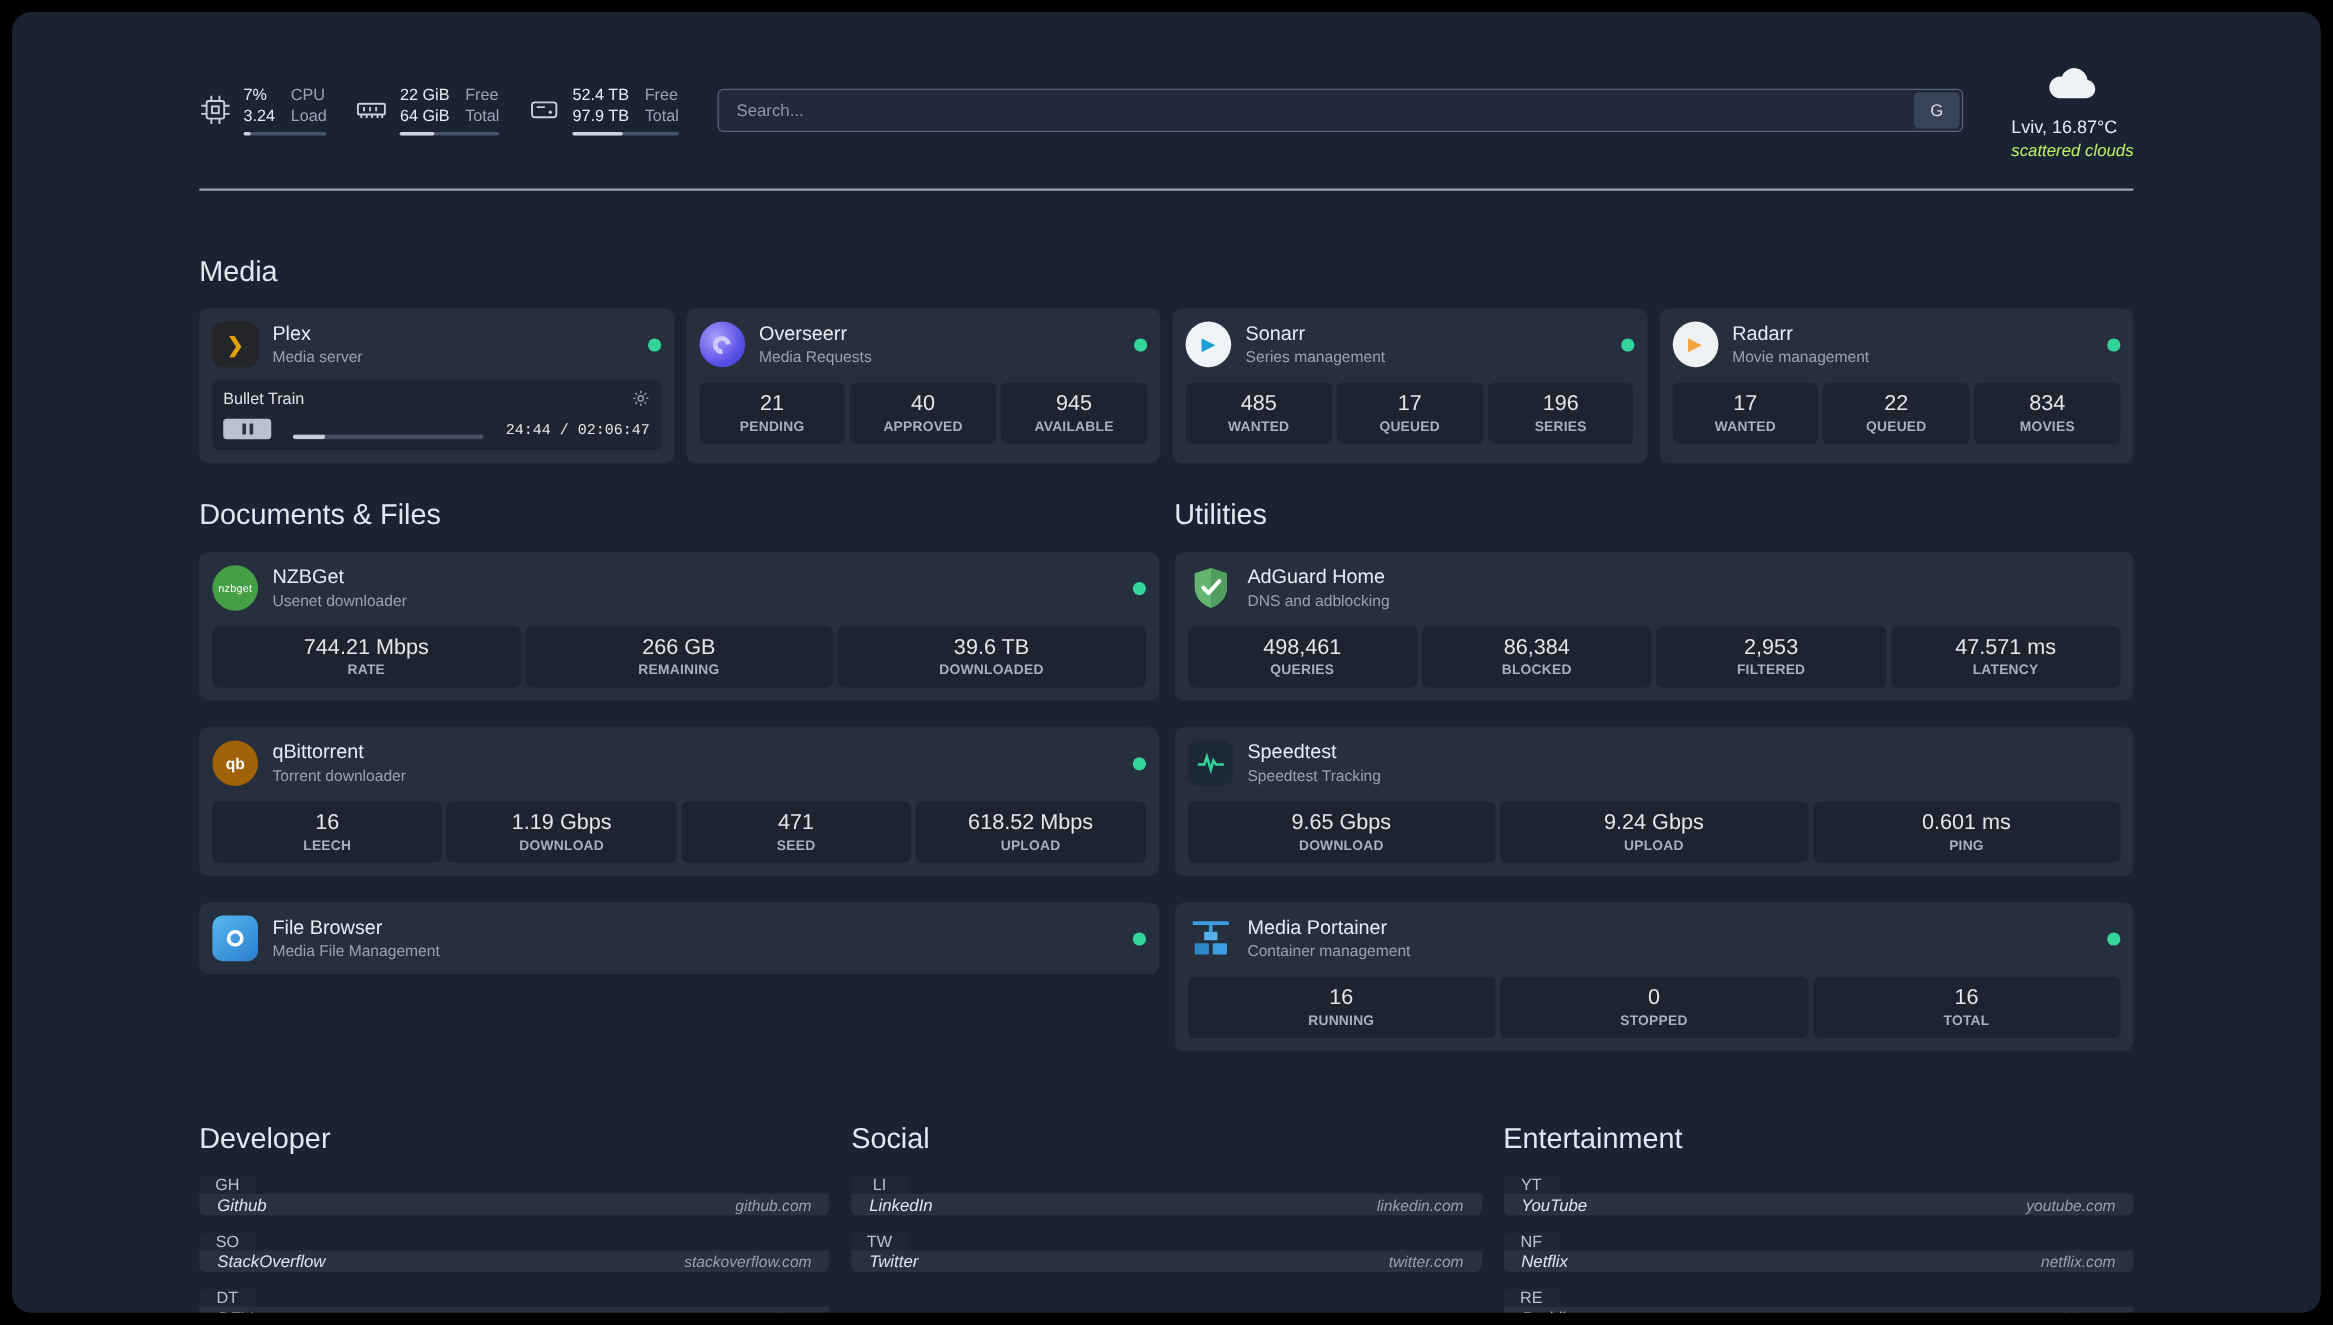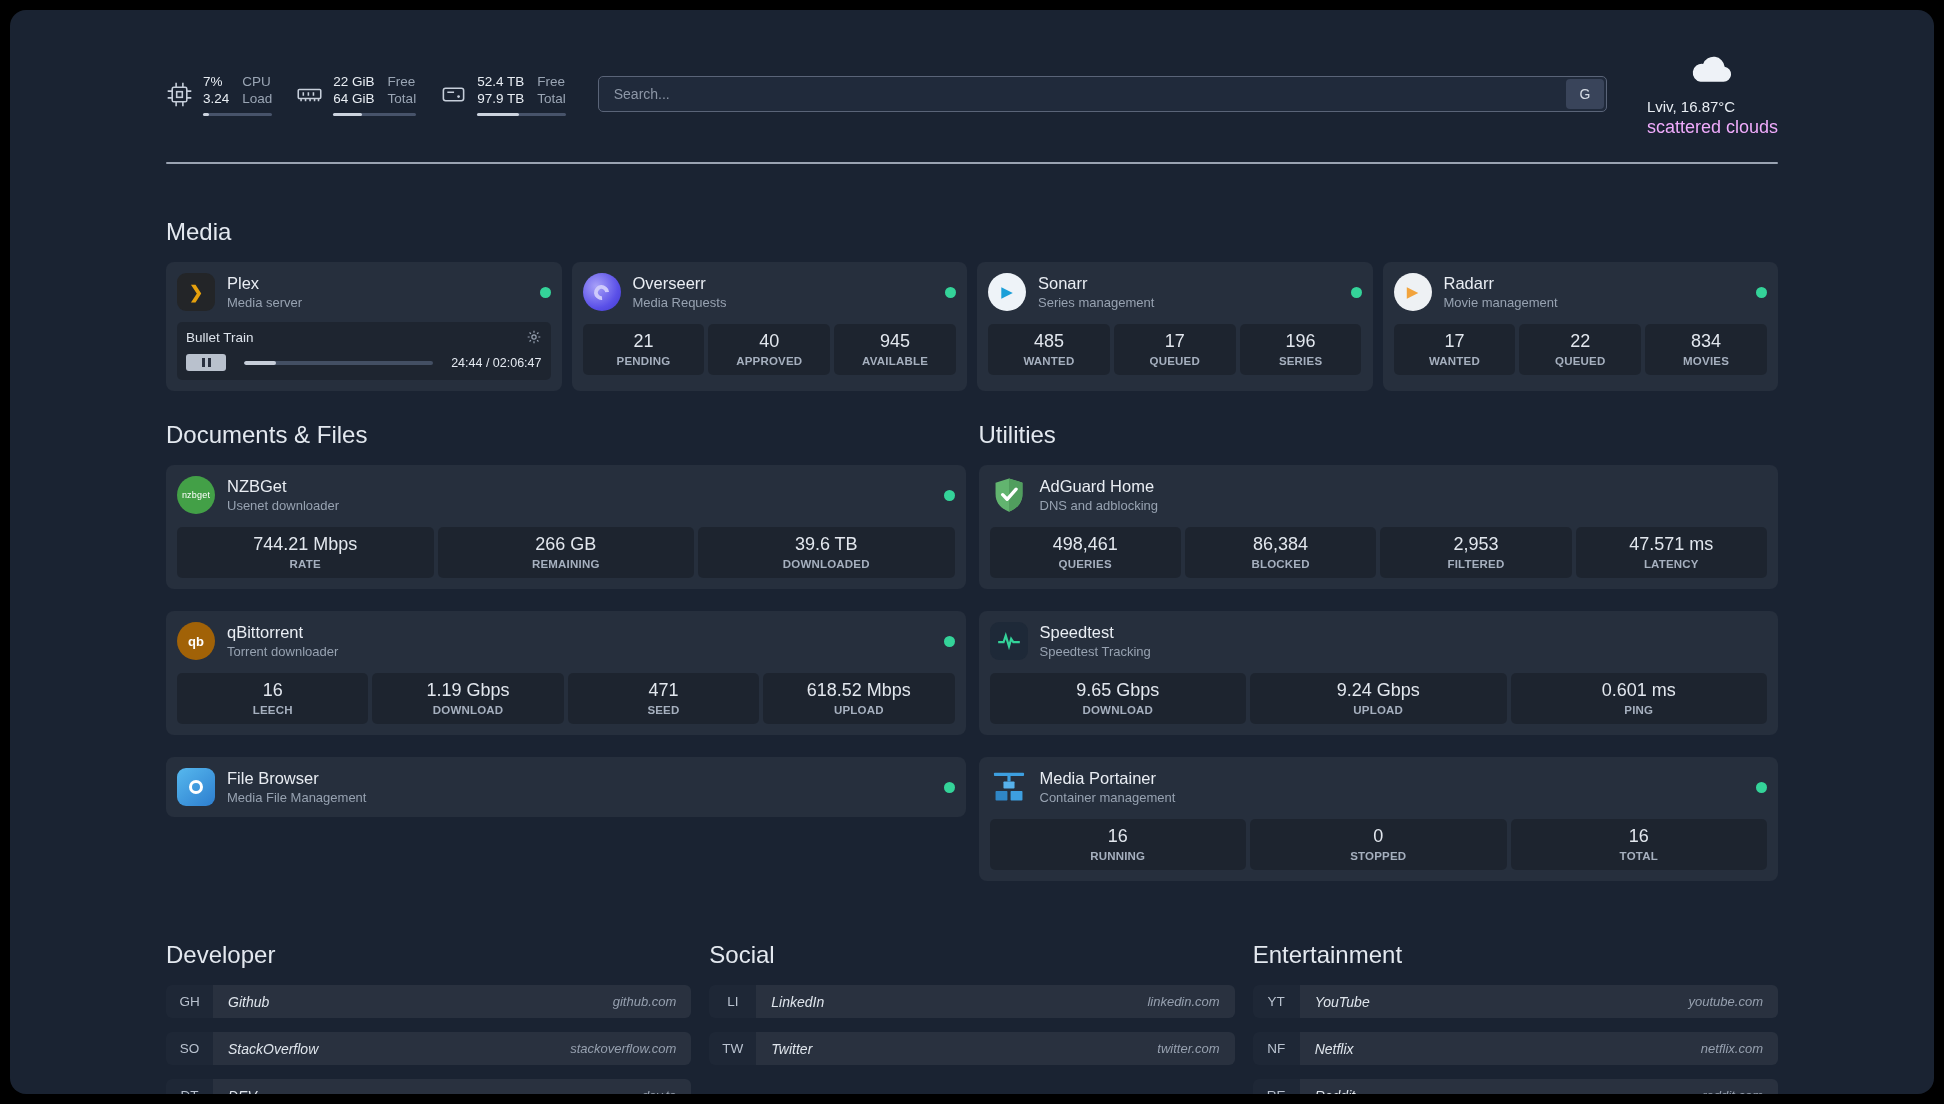--- a/index.html
+++ b/index.html
@@ -21,21 +21,21 @@
   .res-fill { height:100%; background:#ccd3de; border-radius:2px; }
 
   .search-wrap { flex:1; margin:0 40px 0 32px; position:relative; }
   .search-input { width:100%; height:36px; background:#202a3b; border:1px solid #5a6478; border-radius:5px; color:#dfe5ed; padding:0 56px 0 15px; font-size:14px; font-family:"Liberation Sans", sans-serif; outline:none; }
   .search-input::placeholder { color:#8d97a7; }
   .g-btn { position:absolute; right:3px; top:3px; bottom:3px; width:38px; background:#39445a; border-radius:4px; display:flex; align-items:center; justify-content:center; color:#d6dce5; font-size:14px; cursor:pointer; }
 
   .weather { display:flex; align-items:center; gap:13px;flex-direction:column; }
   .weather-icon { width:46px; height:34px; }
   .weather-loc { color:#e8edf3; font-size:15px; line-height:1.35; }
-  .weather-cond { color:#f0abfc; font-size:18px; }
+  .weather-cond { color:#bef264; font-size:14px;font-style:italic; }
 
   .divider { height:2px; background:#9aa3b2; border:none; margin-top:24px; border-radius:1px; }
 
   
   .section-title { color:#e3e8ef; font-size:24px; font-weight:500; }
   .media-section { margin-top:54px; }
   .cards-row { display:flex; gap:10px; margin-top:16px; }
   .cards-row .card { flex:1 1 0; }
 
   .card { background:rgba(255,255,255,0.055); border-radius:8px; padding:11px; display:flex; flex-direction:column; cursor:pointer; }
@@ -46,21 +46,21 @@
   .dot { width:11px; height:11px; border-radius:50%; margin-left:auto; flex:none; }
   .stats { display:flex; gap:4px; margin-top:13px; }
   .stat { flex:1 1 0; background:rgba(0,0,0,0.22); border-radius:5px; padding:7px 3px 8px; text-align:center; }
   .stat .v { color:#e2e7ee; font-size:18px; }
   .stat .l { color:#a6b0bf; font-size:11.5px; font-weight:700; margin-top:3px; letter-spacing:.2px; }
 
   
   .player { margin-top:11px; background:rgba(0,0,0,0.2); border-radius:5px; padding:7px 9px 9px; }
   .player-top { display:flex; align-items:center; color:#dde3eb; font-size:13.5px; }
   .gear-btn { margin-left:auto; width:16px; height:16px; cursor:pointer; }
-  .player-bar-row { display:flex; align-items:center; gap:18px; margin-top:9px; }
+  .player-bar-row { display:flex; align-items:flex-end; gap:18px; margin-top:9px;font-family:Liberation Mono, monospace; }
   .pause-pill { width:40px; height:17px; background:#b9c1cd; border-radius:3px; display:flex; align-items:center; justify-content:center; gap:3px; flex:none; cursor:pointer; }
   .pause-pill i { width:3px; height:9px; background:#2a3140; display:block; }
   .ptrack { flex:1; height:4px; background:#434f63; border-radius:2px; overflow:hidden; }
   .pfill { height:100%; background:#c6cdd8; border-radius:2px; }
   .ptime { color:#e4e9f0; font-size:12.5px; white-space:nowrap; }
 
   
   .columns { display:flex; gap:13px; margin-top:30px; }
   .col { flex:1 1 0; }
   .col-cards { display:flex; flex-direction:column; gap:22px; margin-top:16px; }
@@ -78,21 +78,21 @@
   .adguard { background:transparent; }
   .speedtest { background:#1e2938; border-radius:9px; }
   .speedtest svg { width:26px; height:26px; }
   .portainer { background:transparent; border-radius:6px; }
   .svc-svg { width:38px; height:38px; }
 
   
   .bookmarks { display:flex; gap:18px; margin-top:60px; padding-bottom:56px; }
   .bgroup { flex:1 1 0; }
   .bitems { display:flex; flex-direction:column; gap:14px; margin-top:16px; }
-  .bitem { display:flex; height:33px; border-radius:6px; overflow:hidden; cursor:pointer; }
+  .bitem { display:flex; height:33px; border-radius:6px; overflow:hidden; cursor:pointer;flex-direction:column; }
   .babbr { width:47px; background:rgba(255,255,255,0.02); color:#b9c2cf; display:flex; align-items:center; justify-content:center; font-size:13.5px; flex:none; }
   .bbar { flex:1; background:rgba(255,255,255,0.065); display:flex; align-items:center; padding:0 15px;font-style:italic; }
   .bname { color:#dfe5ec; font-size:14px; }
   .bdomain { margin-left:auto; color:#96a0af; font-size:13px; }
 </style>
 </head>
 <body>
 
 <div class="frame">
   <div class="container">

